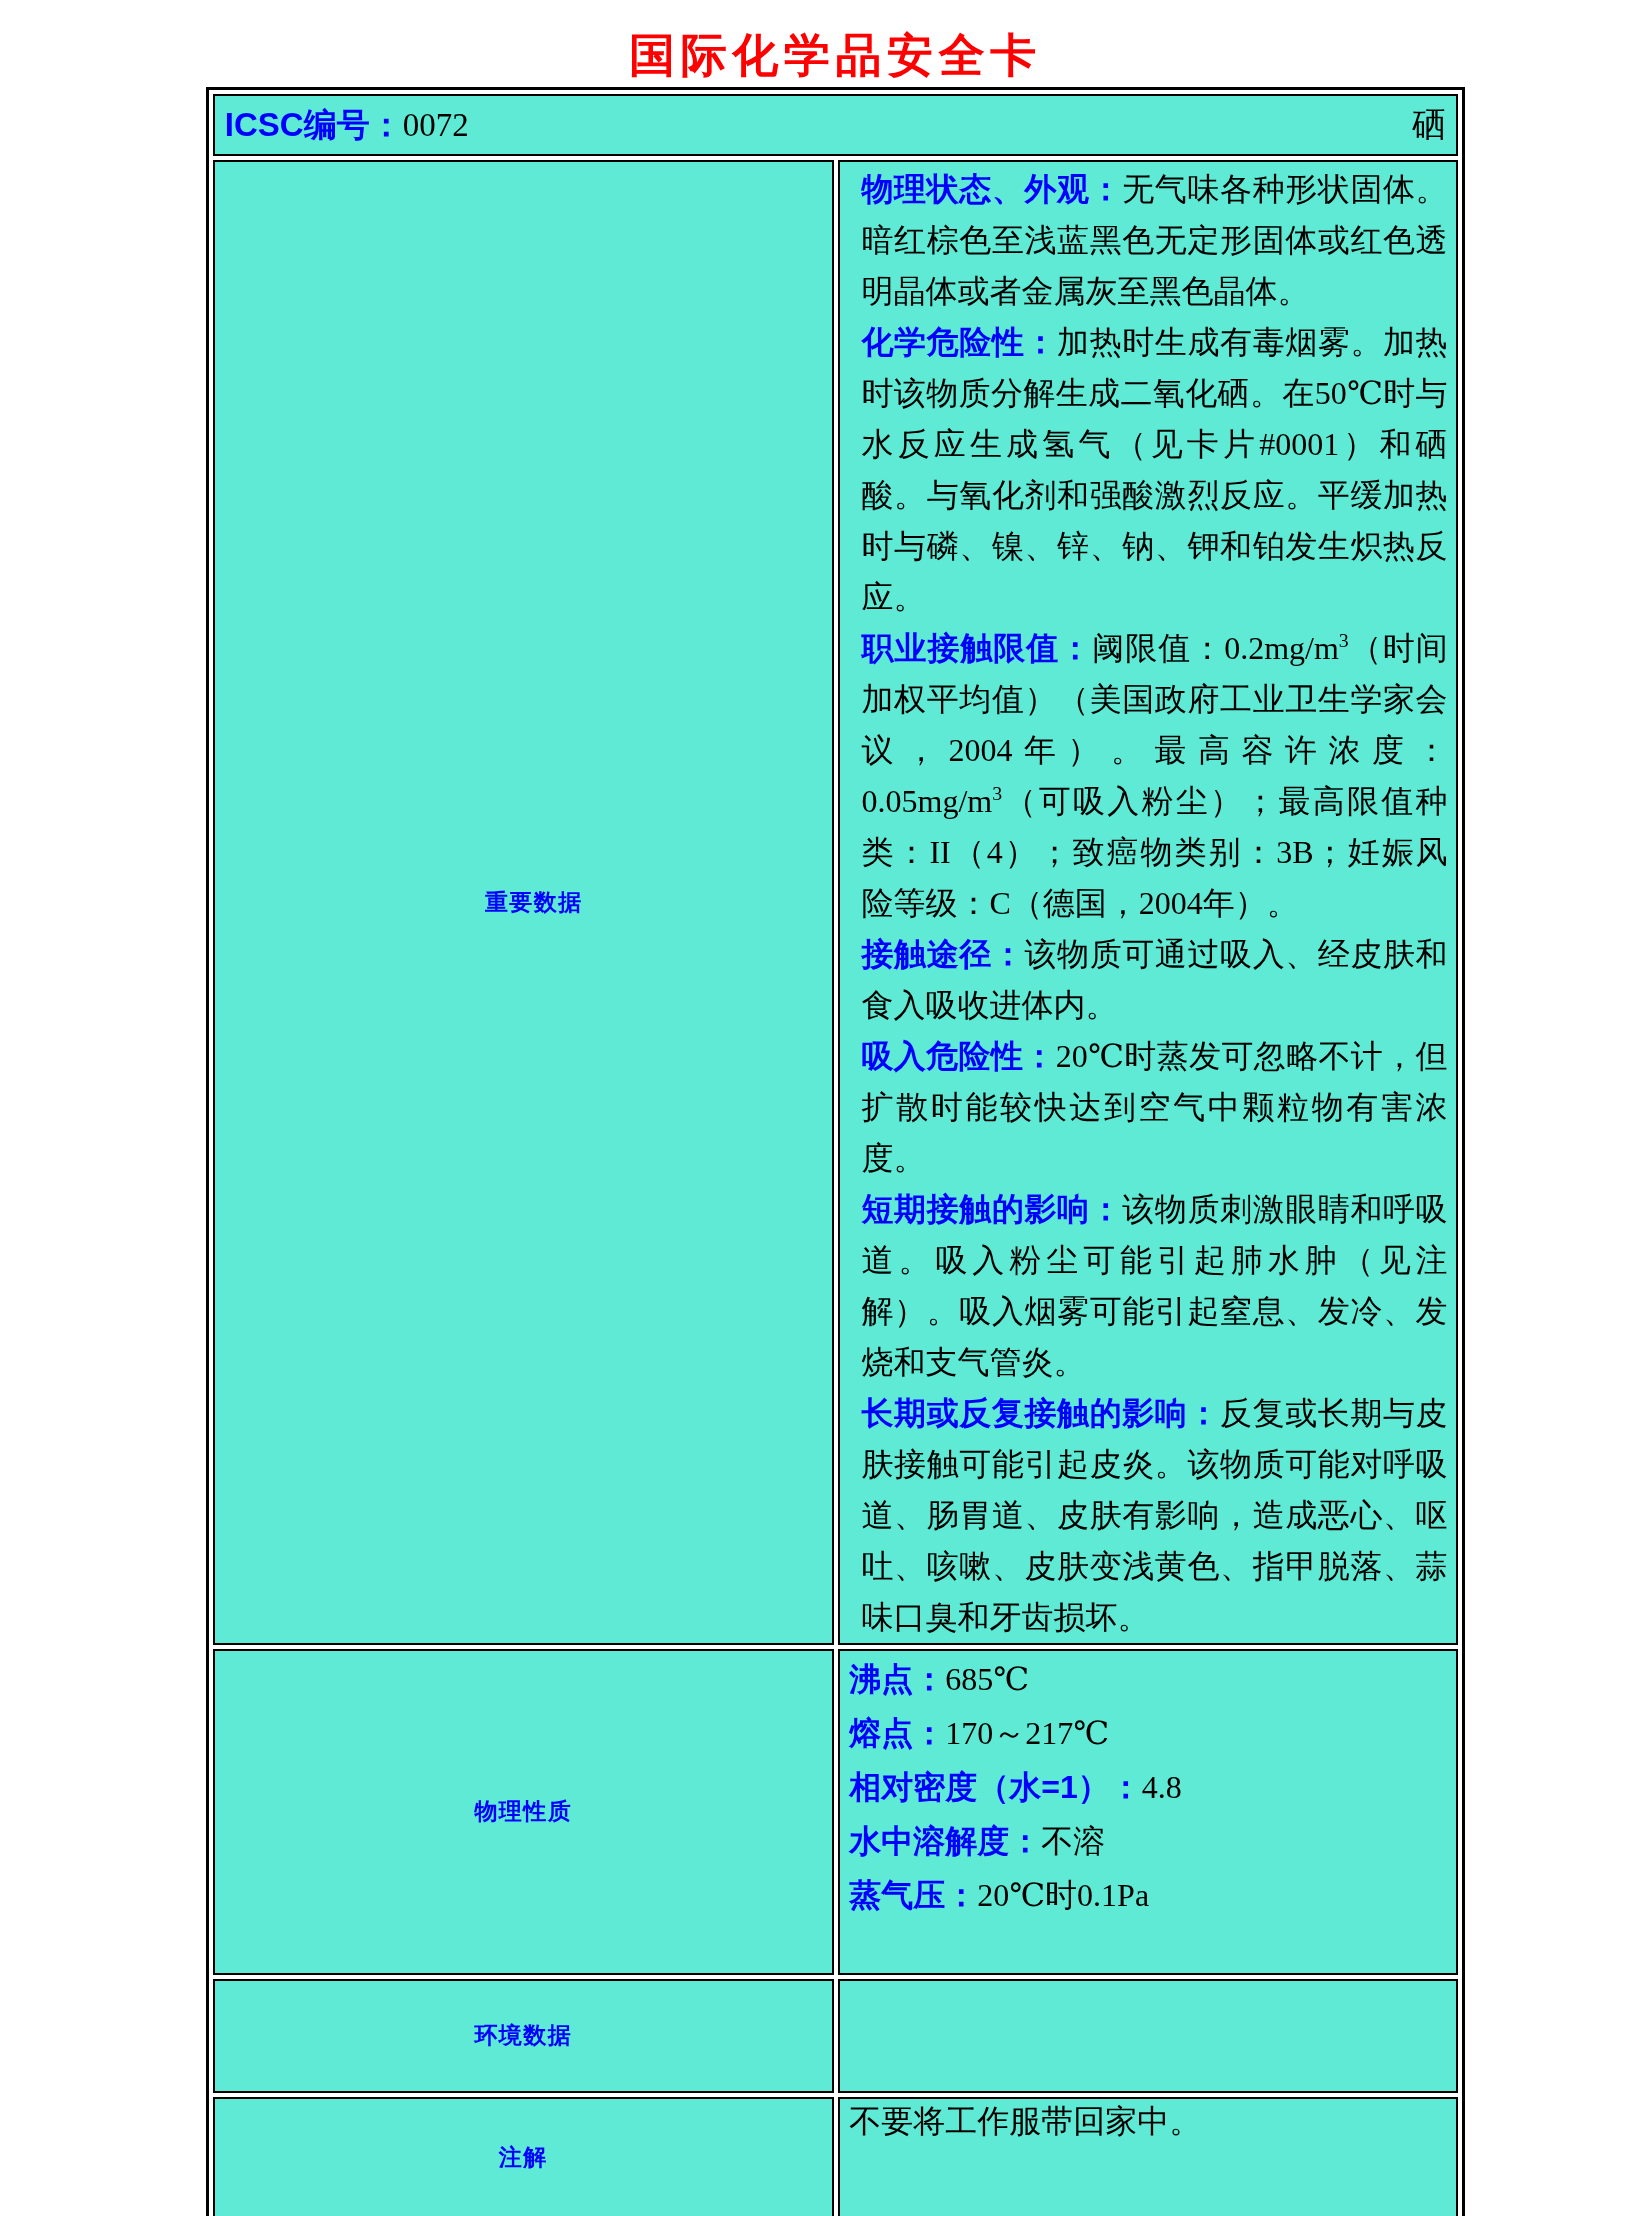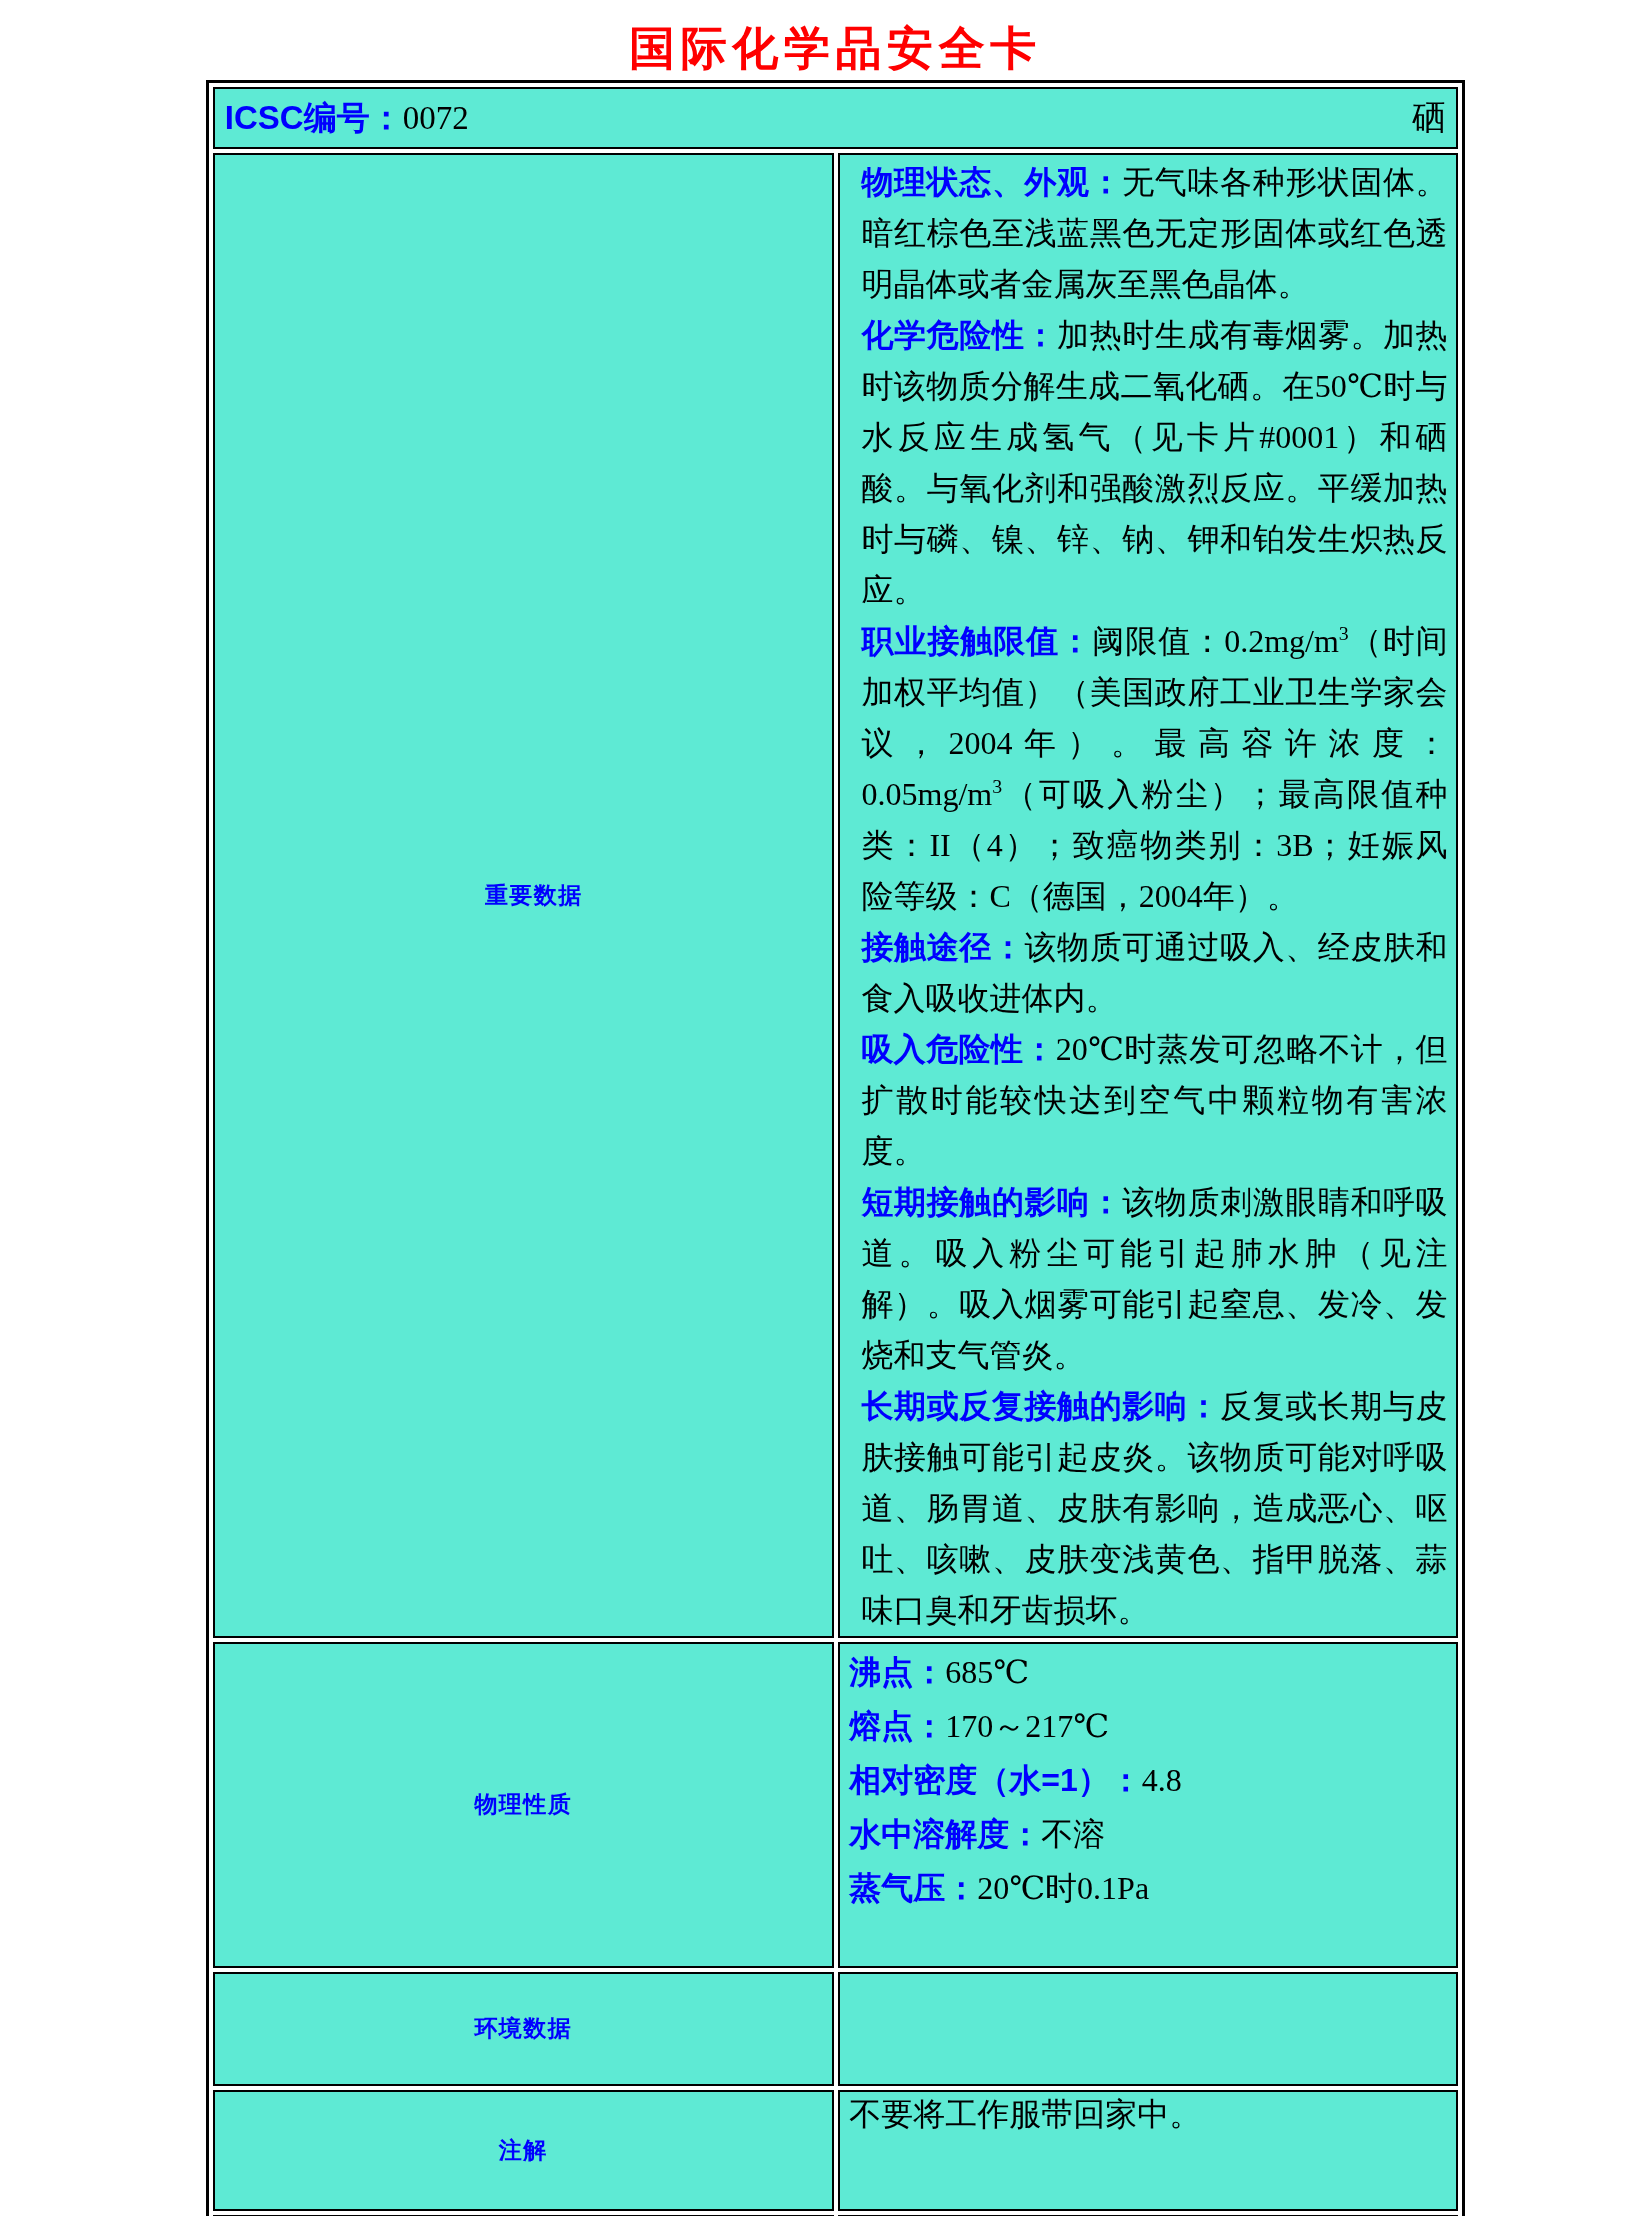--- a/index.html
+++ b/index.html
@@ -10,21 +10,21 @@
     --eu-star:#ffdd00;
     --ilo-blue:#1414ff;
   }
   *{box-sizing:border-box;}
   html,body{margin:0;padding:0;background:#ffffff;}
   body{
     width:1645px;height:2216px;position:relative;
     font-family:"Liberation Serif","DejaVu Serif",serif;
     color:var(--black);
   }
-  .title-wrap{width:1259px;margin:0 0 0 206px;padding-top:20px;text-align:center;}
+  .title-wrap{width:1259px;margin:0 0 0 206px;padding-top:27px;text-align:center;}
   .page-title{
     display:inline-block;color:var(--red);
     font-family:"Liberation Sans","DejaVu Sans",sans-serif;
     font-weight:bold;font-size:46px;letter-spacing:5.6px;line-height:56px;
   }
   table.card{
     margin-left:206px;margin-top:4.2px;
     border-collapse:separate;border-spacing:4.9px;
     border:3.5px solid #000;background:#fff;
     width:1259px;table-layout:fixed;

